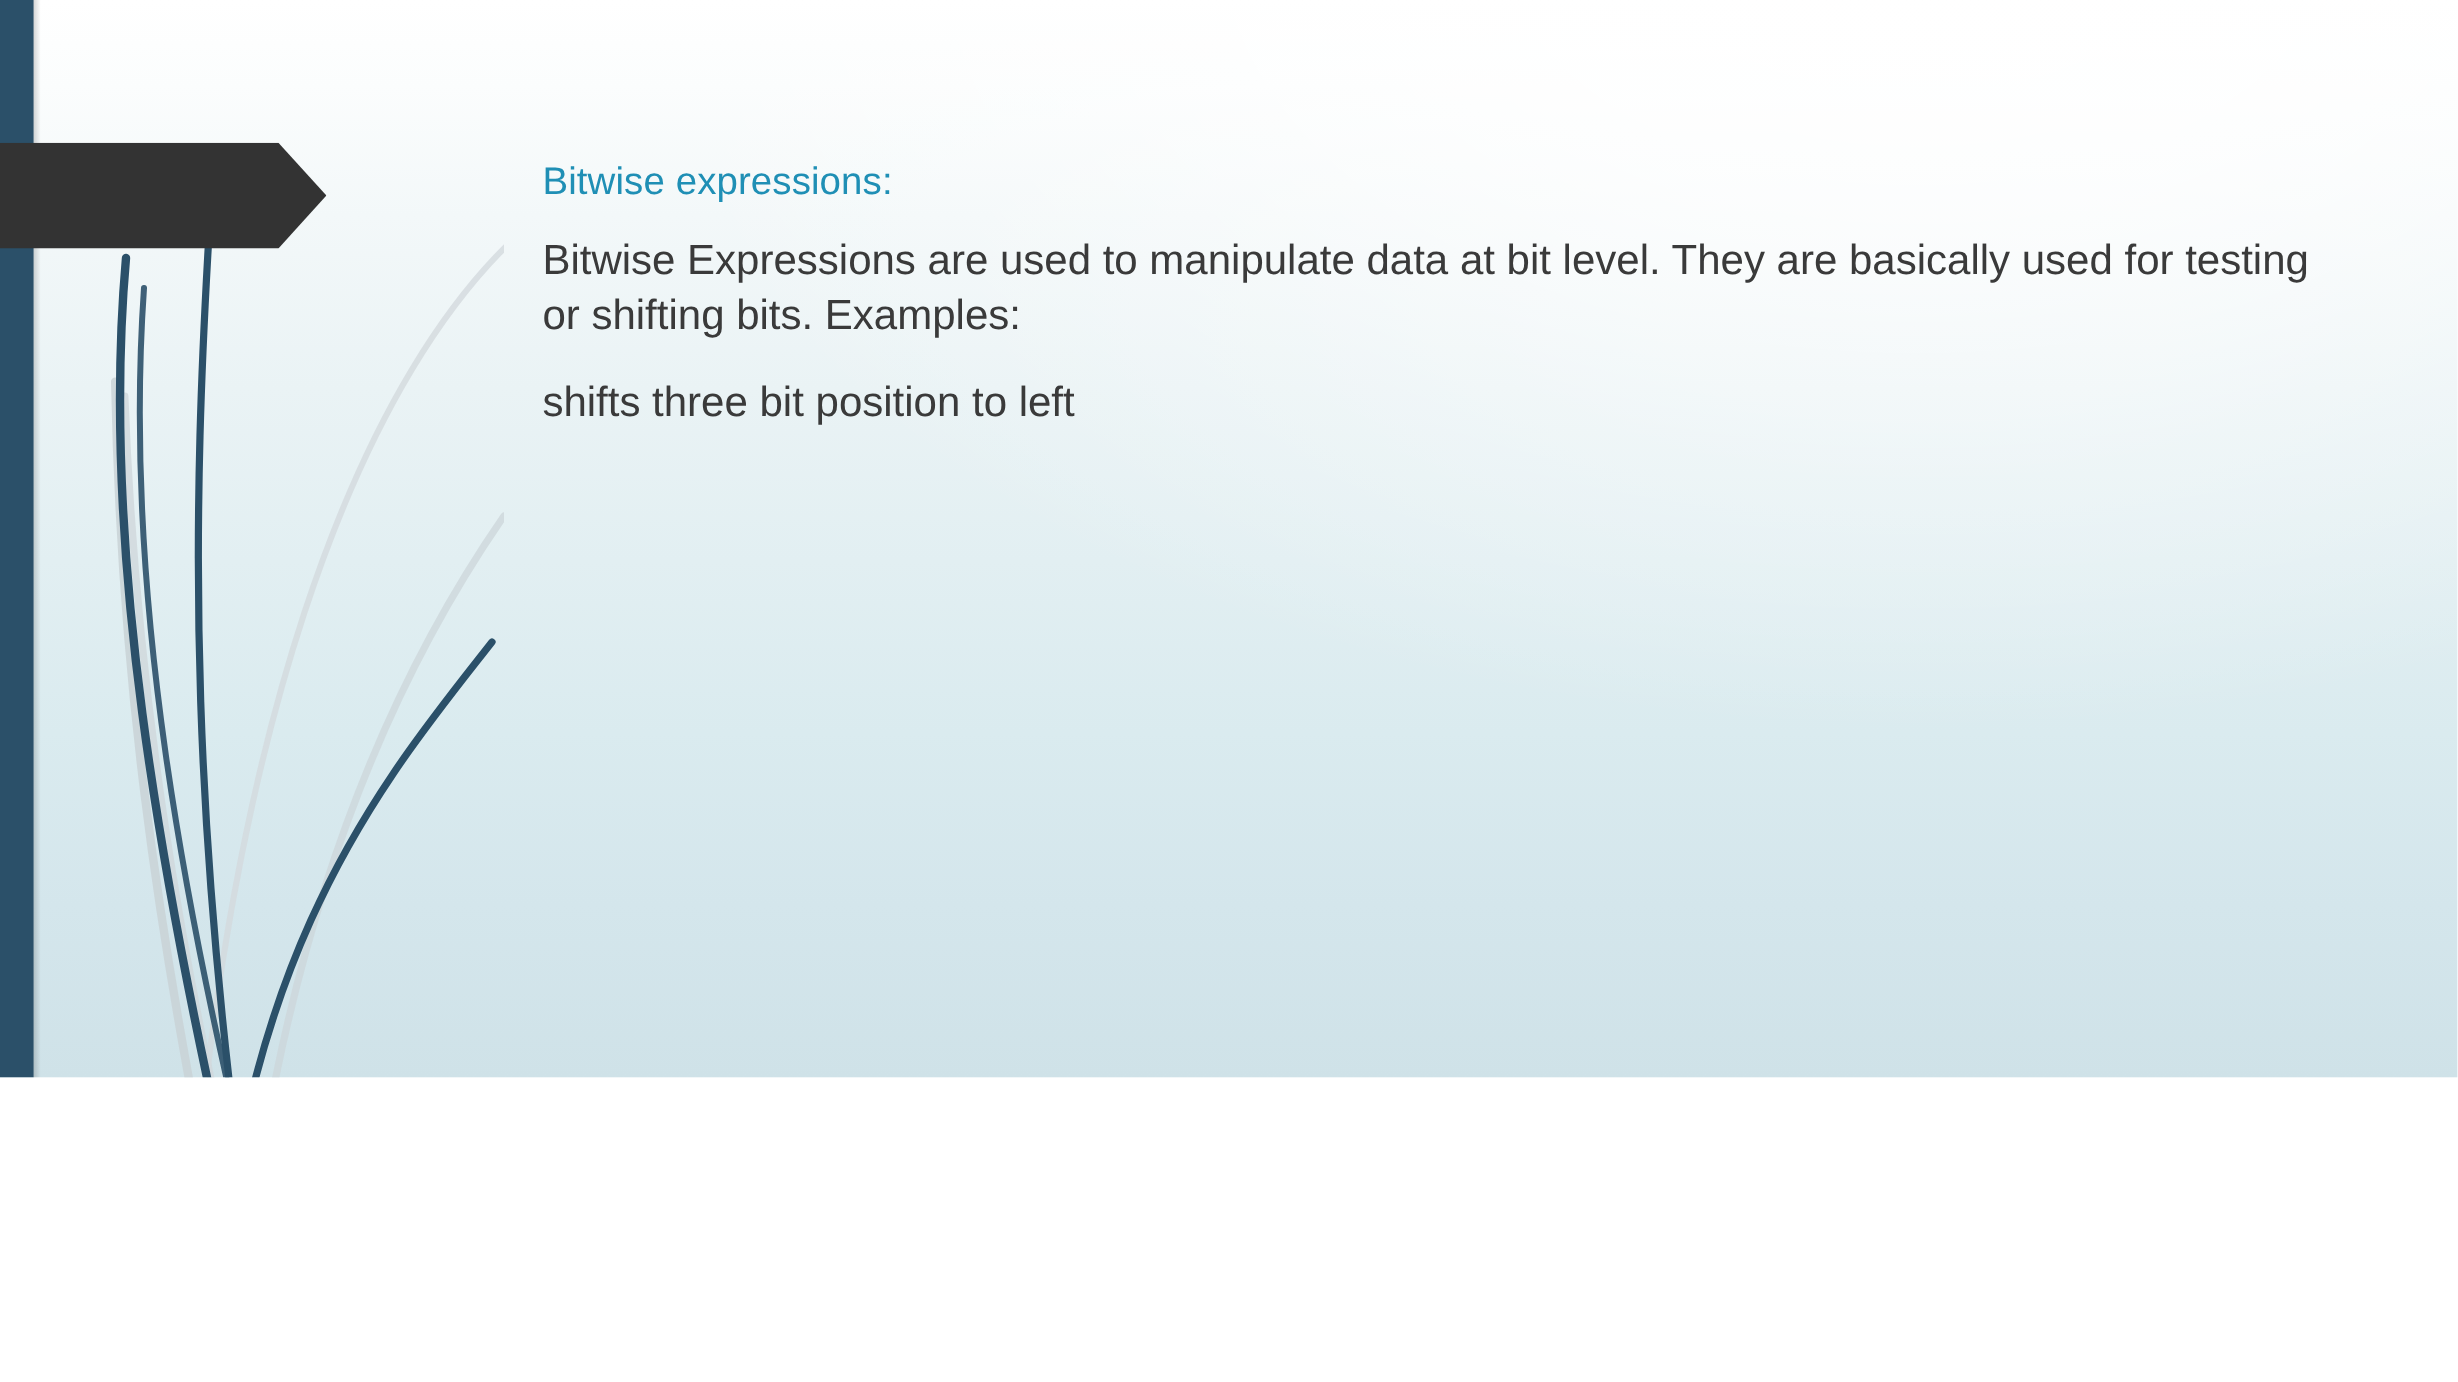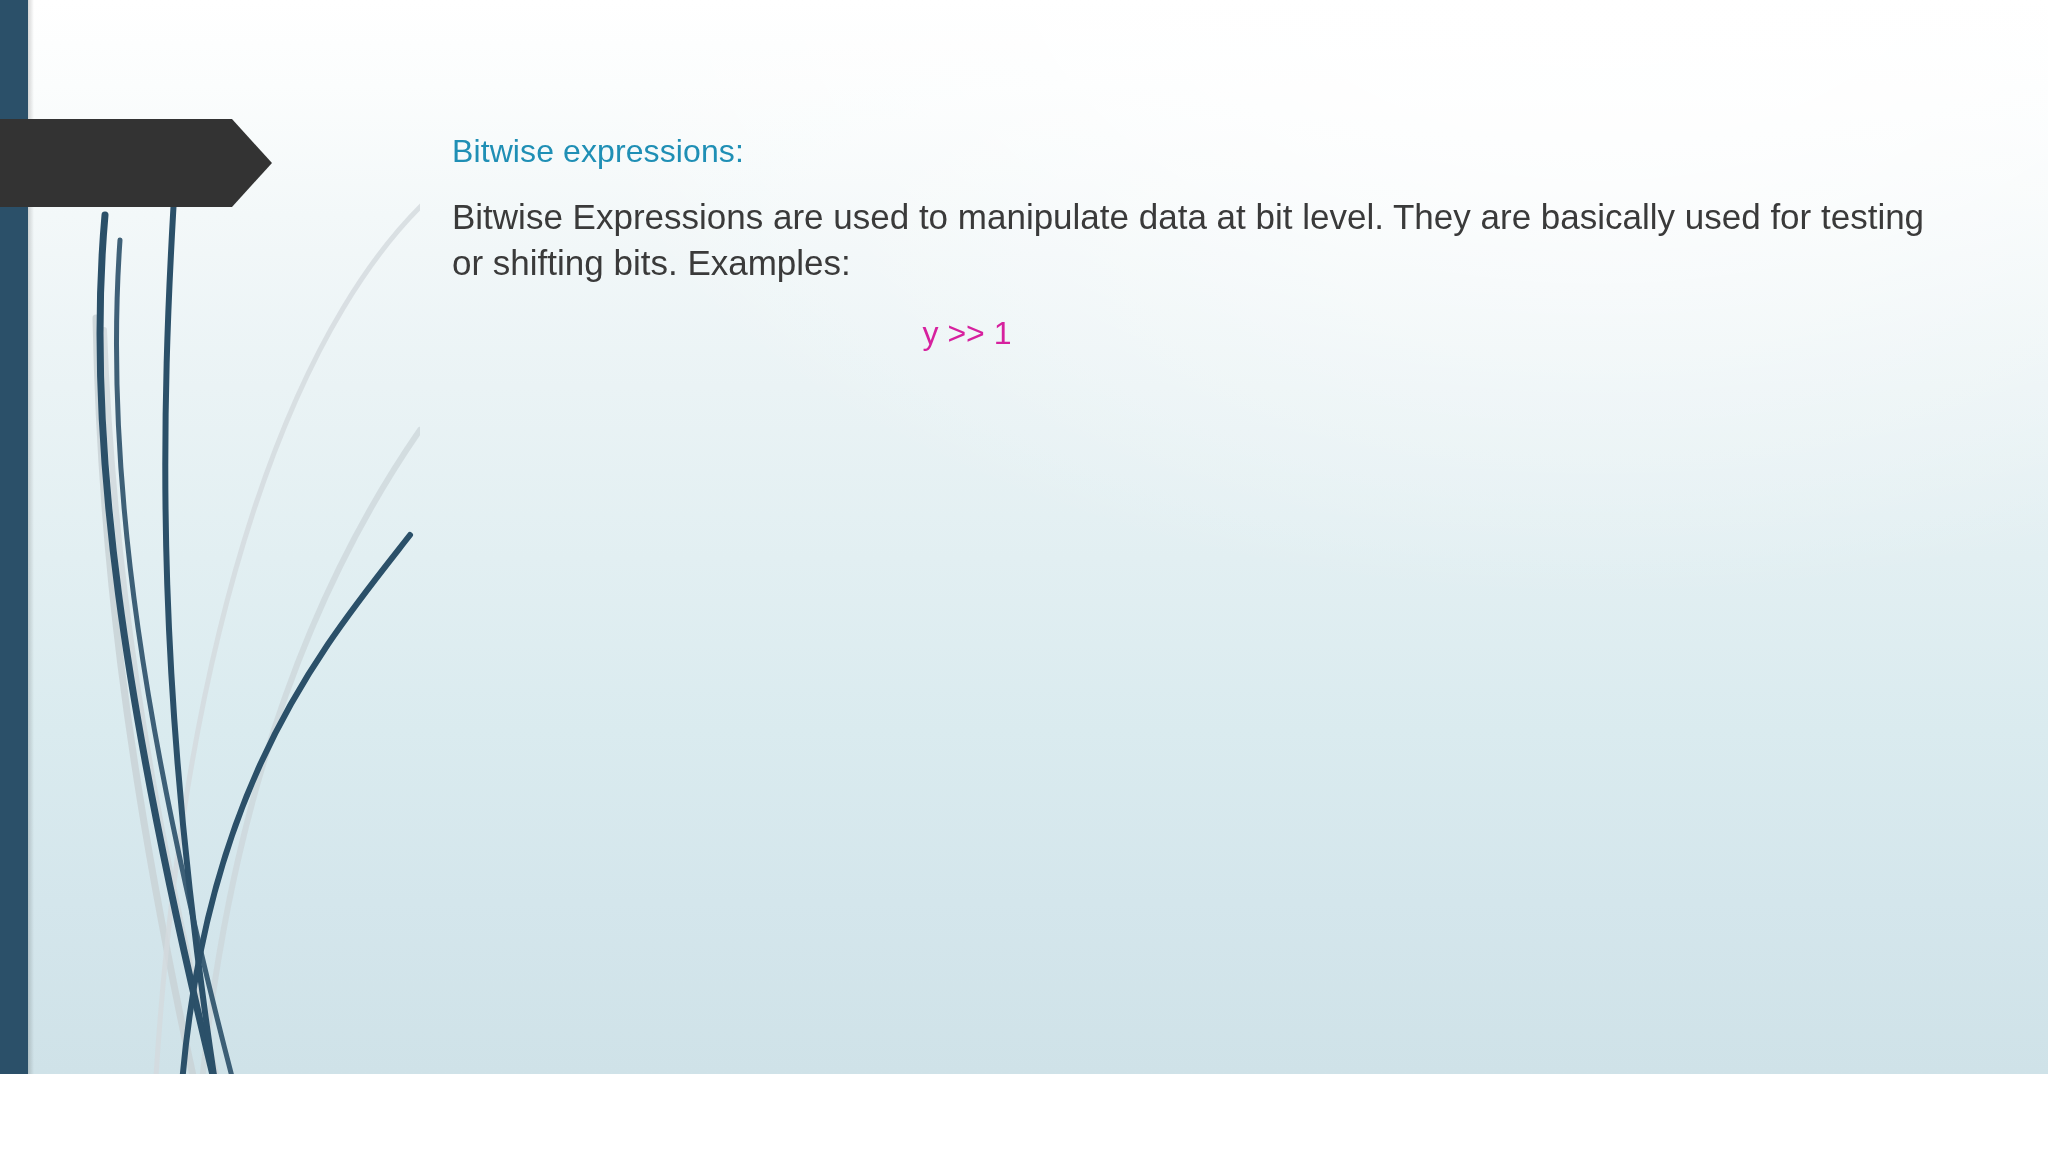--- a/index.html
+++ b/index.html
@@ -8,21 +8,21 @@
     padding: 0;
     background: #ffffff;
   }
   body {
     font-family: "Liberation Sans", sans-serif;
   }
 
   .slide {
     position: relative;
     width: 2048px;
-    height: 1074px;
+    height: 898px;
     overflow: hidden;
     background: linear-gradient(to bottom,
         #ffffff 0%,
         #fbfdfd 8%,
         #f3f8f9 20%,
         #eaf3f5 36%,
         #e2eff2 52%,
         #daebef 68%,
         #d4e6ec 84%,
         #cfe2e8 100%);
@@ -150,18 +150,18 @@
     <polygon points="0,0 232,0 272,44 232,88 0,88" fill="#333333"></polygon>
   </svg>
 
   <div class="content">
 
     <h1 class="slide-title">Bitwise expressions:</h1>
 
     <p class="para intro"> Bitwise Expressions are used to manipulate data at bit level. They are basically used for testing or shifting bits. Examples:</p>
 
 
+    <p class="para gap-top">shifts three bit position to left</p>
 
-    <div class="code-line">y &gt;&gt; 1</div>
 
 
   </div>
 </div>
 
 </body></html>

